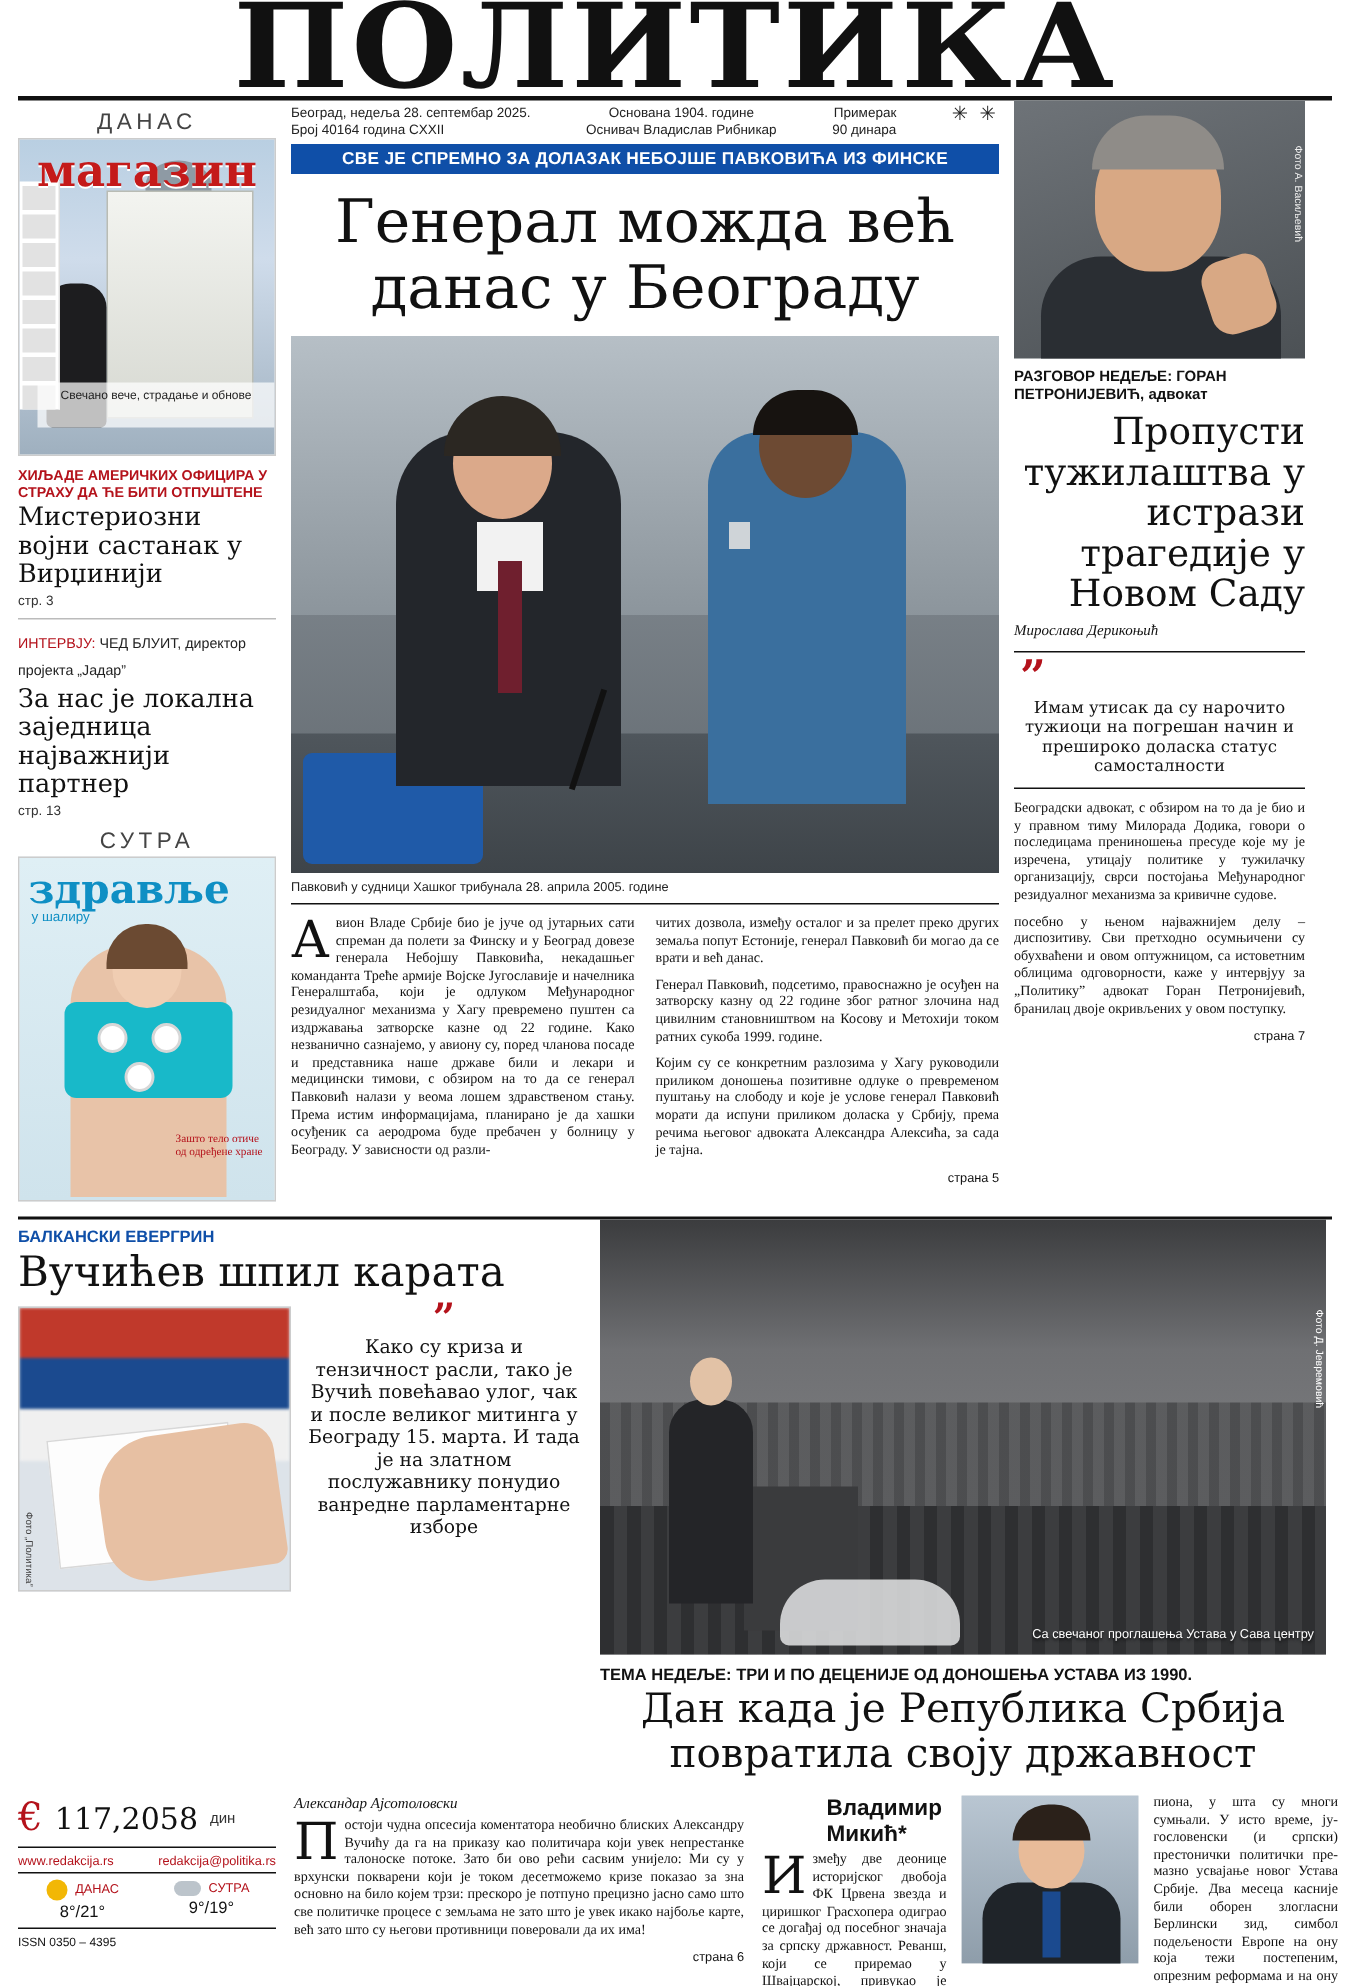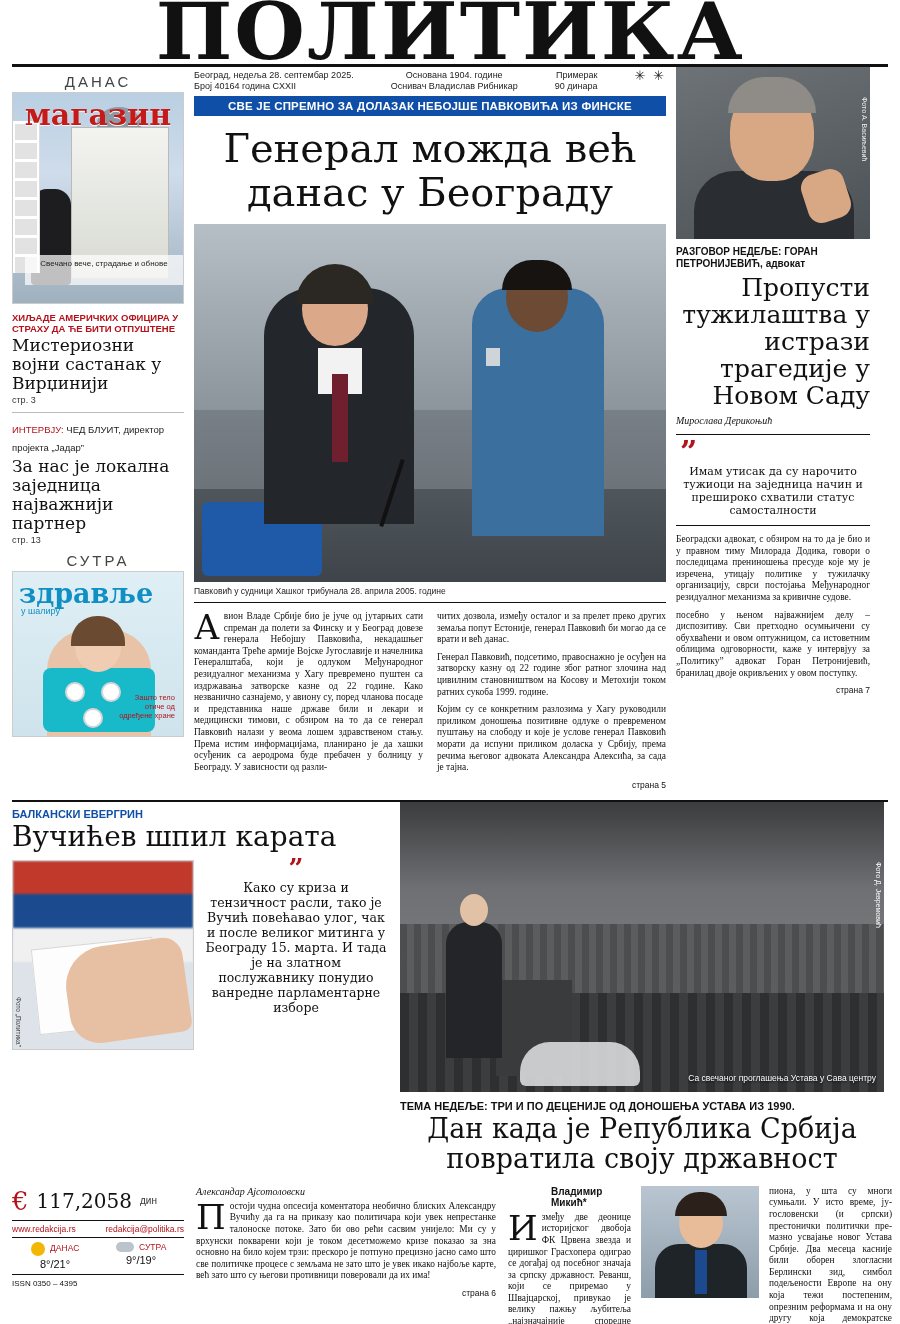--- a/index.html
+++ b/index.html
@@ -53,32 +53,32 @@
     line-height:11px;margin:8px 0 2px;font-weight:700;
   }
   .rail-head{
     font-family:"DejaVu Serif",serif;font-size:17px;line-height:19px;margin:2px 0 2px;color:#111;
   }
   .rail-page{font-family:"Liberation Sans",sans-serif;font-size:9px;color:#333;margin-bottom:7px;}
   .rail-label{font-family:"Liberation Sans",sans-serif;font-size:9.5px;font-weight:400;color:#b4121b;}
   .rail-sub{font-family:"Liberation Sans",sans-serif;font-size:9.5px;color:#222;}
   .rail-div{border-top:1px solid #bbb;margin:6px 0;}
 
-  .zdravlje-box{position:relative;width:172px;height:166px;overflow:hidden;border:1px solid #ccc;box-sizing:border-box;background:#eaf3f6;}
+  .zdravlje-box{position:relative;width:172px;height:230px;overflow:hidden;border:1px solid #ccc;box-sizing:border-box;background:#eaf3f6;}
   .zdravlje-title{position:absolute;top:6px;left:6px;z-index:3;
     font-family:"DejaVu Serif",serif;font-weight:700;font-size:27px;color:#0f8fc4;}
   .zdravlje-sub{position:absolute;top:34px;left:8px;z-index:3;font-family:"Liberation Sans",sans-serif;font-size:9px;color:#0f8fc4;}
   .zd-photo{position:absolute;inset:0;background:linear-gradient(180deg,#dfeff5,#cfe3ec);}
   .zd-body{position:absolute;left:34px;top:58px;width:104px;height:168px;background:#e8c3a8;border-radius:40px 40px 0 0;}
   .zd-top{position:absolute;left:30px;top:96px;width:112px;height:64px;background:#18b9c9;border-radius:8px;}
   .zd-head{position:absolute;left:62px;top:50px;width:46px;height:50px;border-radius:50%;background:#f0cdb2;}
   .zd-hair{position:absolute;left:58px;top:44px;width:54px;height:30px;border-radius:26px 26px 0 0;background:#6b4a32;}
   .zd-pad{position:absolute;width:16px;height:16px;border-radius:50%;background:#fff;border:2px solid #d7d7d7;}
-  .zd-note{position:absolute;right:8px;bottom:16px;width:58px;font-family:Liberation Sans, sans-serif;
-    font-size:7.5px;line-height:9px;color:#b4121b;text-align:right;}
+  .zd-note{position:absolute;right:8px;bottom:28px;width:58px;font-family:Liberation Serif, serif;
+    font-size:7.5px;line-height:9px;color:#b4121b;text-align:left;}
 
   
   .meta{
     display:flex;justify-content:space-between;align-items:flex-start;
     font-family:"Liberation Sans",sans-serif;font-size:9px;color:#222;line-height:11px;padding:3px 0 4px;
   }
   .meta .c{text-align:center;}
   .meta .r{text-align:right;}
   .stars{font-size:13px;letter-spacing:2px;}
 
@@ -194,21 +194,21 @@
   .w-cloud{width:18px;height:10px;border-radius:8px;background:#bcc4cb;display:inline-block;vertical-align:middle;margin-right:3px;}
   .issn{font-family:"Liberation Sans",sans-serif;font-size:8px;padding-top:4px;}
 
   .author-line{font-family:"Liberation Serif",serif;font-style:italic;font-size:10px;margin:0 0 4px;}
   .bt-photo{position:relative;width:118px;height:112px;flex:none;overflow:hidden;background:#cfd6dc;}
   .btp-bg{position:absolute;inset:0;background:linear-gradient(180deg,#b9c6d2,#8e9daa);}
   .btp-head{position:absolute;left:38px;top:12px;width:44px;height:50px;border-radius:50%;background:#e8bb99;}
   .btp-hair{position:absolute;left:34px;top:6px;width:52px;height:24px;border-radius:26px 26px 0 0;background:#2b211a;}
   .btp-suit{position:absolute;left:14px;top:58px;width:92px;height:56px;background:#1f2429;border-radius:24px 24px 0 0;}
   .btp-tie{position:absolute;left:54px;top:64px;width:12px;height:44px;background:#1b4a8f;}
-  .name-b{font-family:"Liberation Sans",sans-serif;font-size:10px;font-weight:700;margin:0 0 4px;padding-left:43px;}
+  .name-b{font-family:"Liberation Sans",sans-serif;font-size:15px;font-weight:700;margin:0 0 4px;padding-left:43px;}
 </style>
 </head>
 <body>
 
 <div class="page">
 
   <div class="masthead">
     <div class="logo">ПОЛИТИКА</div>
   </div>
   <div class="rule-thick"></div>
@@ -346,21 +346,21 @@
       </div>
       <div class="r-title">Пропусти
 тужилаштва
 у истрази
 трагедије
 у Новом Саду</div>
       <div class="r-author">Мирослава Дерикоњић</div>
 
       <div class="pullquote">
         <div class="pq-mark">”</div>
-        <div class="pq-text">Имам утисак да су нарочито тужиоци на заједница начин и прешироко схватили статус самосталности</div>
+        <div class="pq-text">Имам утисак да су нарочито тужиоци на погрешан начин и прешироко доласка статус самосталности</div>
       </div>
 
       <p class="bt">Београдски адвокат, с обзиром на то да је био и у правном тиму Милорада Додика, говори о последицама прениношења пресуде које му је изречена, утицају политике у тужилачку организацију, сврси постојања Међународног резидуалног механизма за кривичне судове.</p>
       <p class="bt">посебно у њеном најважнијем делу – диспозитиву. Сви претходно осумњичени су обухваћени и овом оптужницом, са истоветним облицима одговорности, каже у интервјуу за „Политику” адвокат Горан Петронијевић, бранилац двоје окривљених у овом поступку.</p>
       <div class="jump">страна 7</div>
     </div>
   </div>
 
   <div class="sec-rule"></div>
   <div class="balkan">

